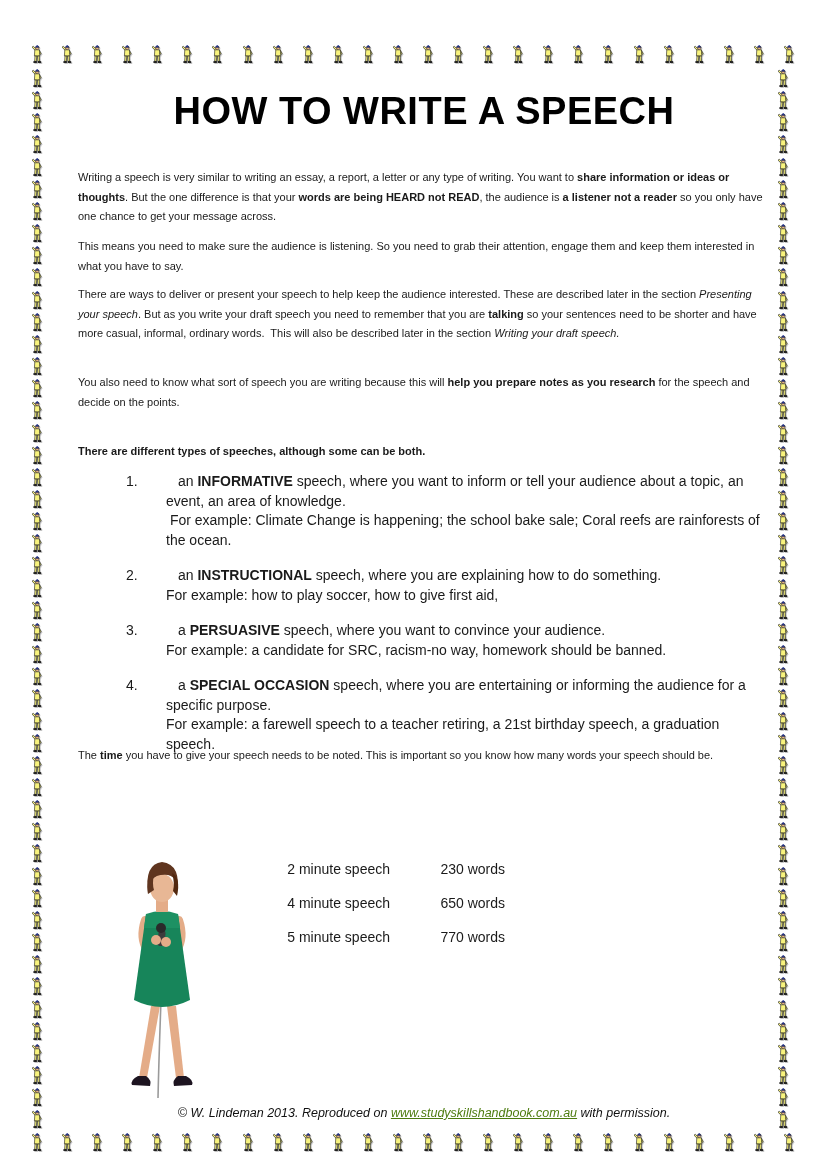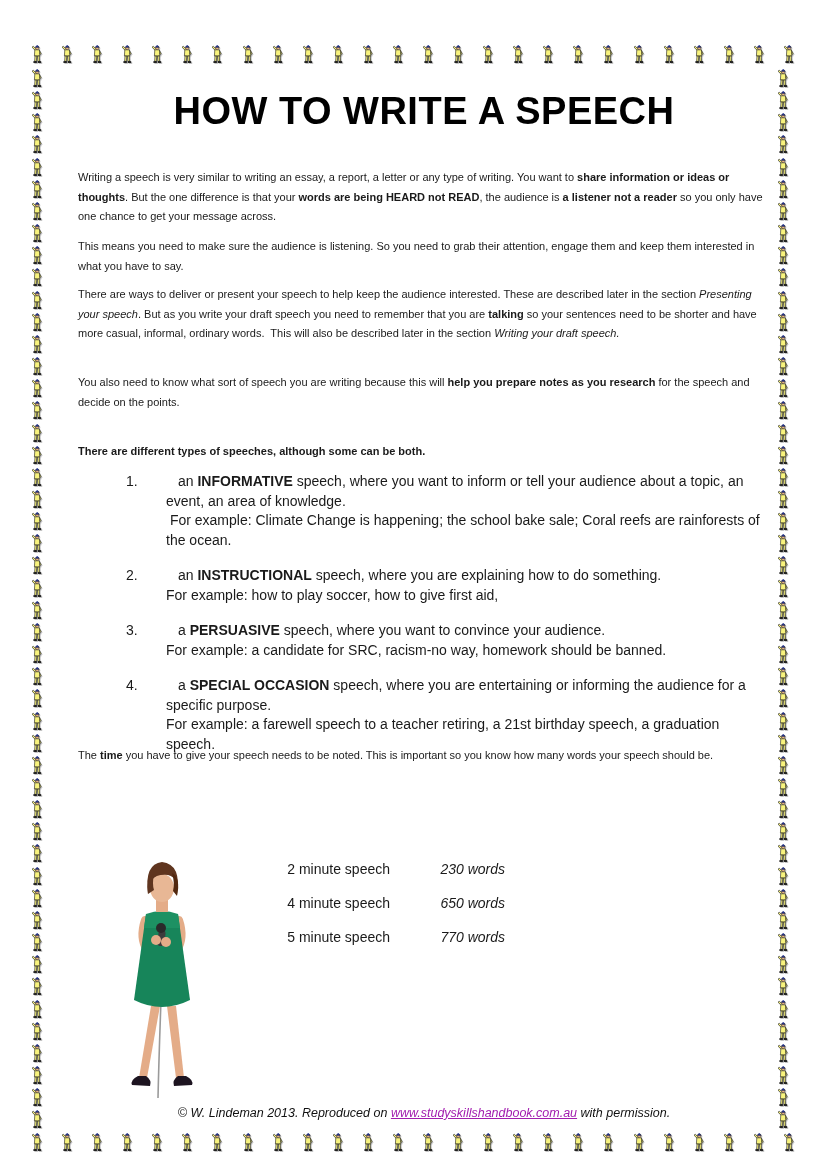--- a/index.html
+++ b/index.html
@@ -34,24 +34,24 @@
   .item-number span { display:inline-block; }
   .item-body    { flex:1; }
   .item-desc    { text-indent:12px; white-space:pre-wrap; }
   .item-example { white-space:pre-wrap; }
   .p-time       { top:730px; }
   .p-guidelines { top:793px; }
   .speaker-illustration { position:absolute; left:100px; top:832px; width:126px; height:254px; }
   .word-table { position:absolute; left:245px; top:845px; width:260px; }
   .word-row { display:flex; height:22px; margin-bottom:12px; font-size:14px;text-align:right; }
   .word-duration { width:145px; flex:0 0 auto; }
-  .word-count { flex:1;font-style:italic; }
+  .word-count { flex:1; }
   .footer { position:absolute; left:78px; width:692px; top:1090px; text-align:center;
             font-size:12.5px; font-style:italic; color:#111; }
-  .doclink { color:#a21caf; text-decoration:underline; cursor:pointer; }
+  .doclink { color:#4d7c0f; text-decoration:underline; cursor:pointer; }
   .hidden-defs { position:absolute; width:0; height:0; overflow:hidden; }
 </style>
 </head>
 <body>
 
 <svg class="hidden-defs" aria-hidden="true">
   <defs>
     <symbol id="fig" viewBox="0 0 14 20">
       <g stroke="#1a1a1a" stroke-width="0.6" fill="#f8f37d">
         <polygon points="6.5,7.5 2,3.2 3.2,2.2 7.6,6.4"></polygon>

